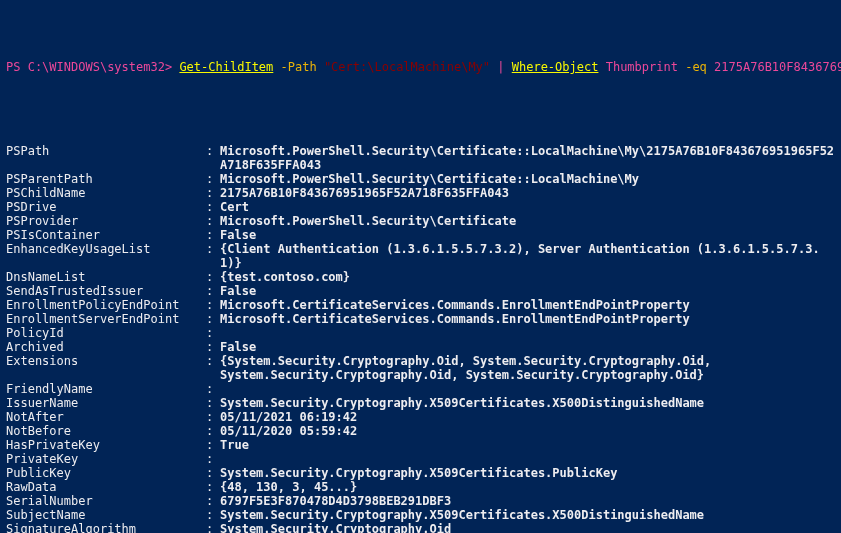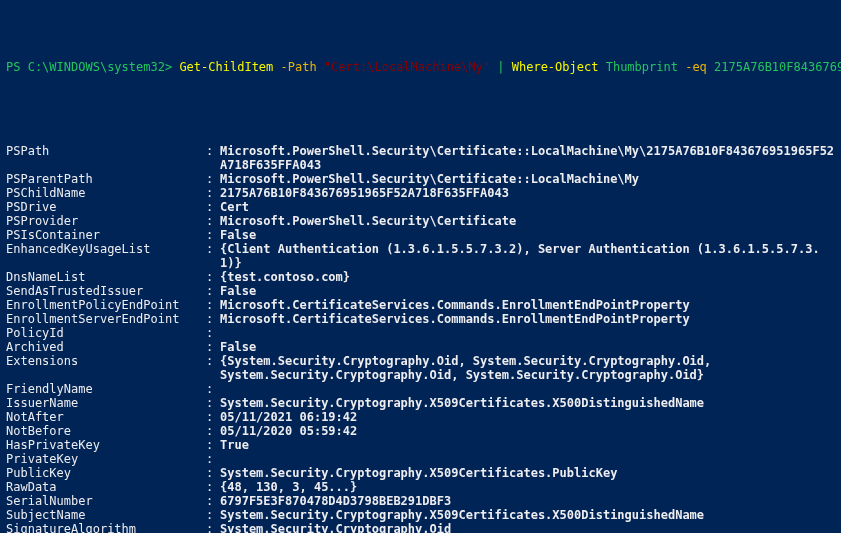--- a/index.html
+++ b/index.html
@@ -8,22 +8,22 @@
       color: #eeedf0;
       font-family: 'Lucida Console', 'Consolas', monospace;
       font-size: 12px;
       line-height: 14px;
       padding: 4px 6px;
       width: 841px;
       height: 533px;
       overflow: hidden;
       white-space: pre;
     }
-    .prompt { color: #22c55e; }
-    .cmd-yellow { color: #f8f800; }
+    .prompt { color: #ec4899; }
+    .cmd-yellow { color: #f8f800; text-decoration: underline; }
     .cmd-grey { color: #eab308; }
     .cmd-darkred { color: #8b0000; }
     .prop-row { display: flex; }
     .prop-label { white-space: pre; display: inline-block; width: 200px; flex-shrink: 0; }
     .prop-sep { display: inline-block; width: 14px; flex-shrink: 0; }
     .prop-val { white-space: pre-wrap; word-break: break-all; display: inline-block; flex: 1; font-weight: bold; }
     #props { margin-top: 0; }
   </style>
 </head>
 <body>

